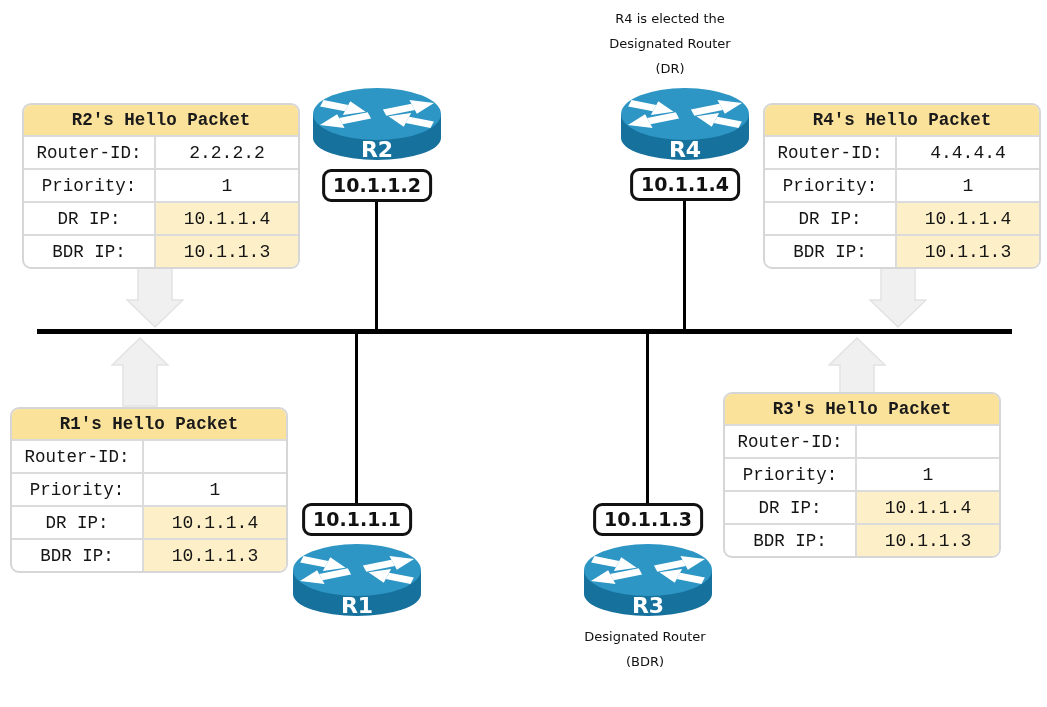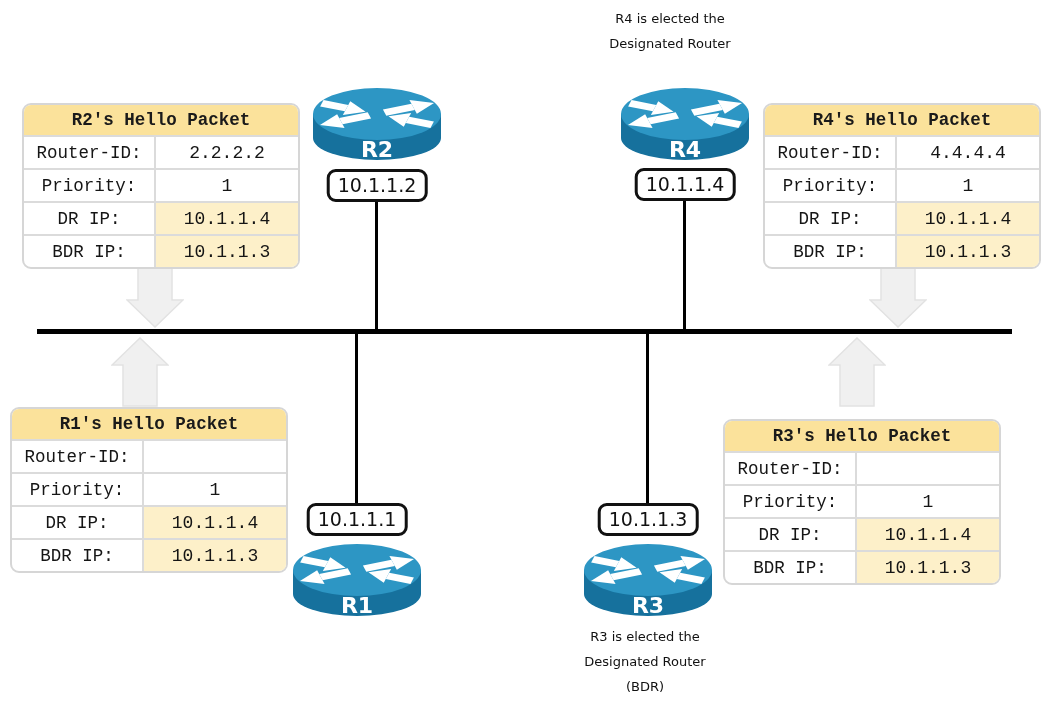--- a/index.html
+++ b/index.html
@@ -18,21 +18,21 @@
   
   .router{position:absolute;}
   .rbody{fill:#16719D;}
   .rtop{fill:#2D96C4;}
   .rname{fill:#fff;font-size:22px;font-weight:bold;text-anchor:middle;
          font-family:"DejaVu Sans","Liberation Sans",sans-serif;}
   
   .ip-label{
     position:absolute;transform:translateX(-50%);
     background:#fff;border:3px solid #111;border-radius:9px;
-    padding:2px 8px 3px 8px;font-size:19px;font-weight:normal;color:#111;white-space:nowrap;
+    padding:2px 8px 3px 8px;font-size:19px;font-weight:bold;color:#111;white-space:nowrap;
   }
   
   .hello-table{
     position:absolute;width:278px;background:#fff;
     border:2px solid #D6D6D6;border-radius:9px;overflow:hidden;
     box-sizing:border-box;
     font-family:Liberation Mono, monospace;
   }
   .ht-header{
     height:30px;line-height:30px;text-align:center;
@@ -49,24 +49,24 @@
   .ht-value.hl{background:#FDF0C9;}
 </style>
 </head>
 <body>
 
 <div class="canvas">
 
   <div class="annotation" style="left:520px;top:6px">
     <div>R4 is elected the</div>
     <div>Designated Router</div>
+    <div>(DR)</div>
   </div>
 
   <div class="annotation" style="left:495px;top:624px">
-    <div>R3 is elected the</div>
     <div>Designated Router</div>
     <div>(BDR)</div>
   </div>
 
   <div class="bus"></div>
 
   <div class="connector" style="left:375px;top:200px;height:130px"></div>
   <div class="connector" style="left:683px;top:200px;height:130px"></div>
   <div class="connector" style="left:355px;top:333px;height:173px"></div>
   <div class="connector" style="left:646px;top:333px;height:173px"></div>
@@ -237,21 +237,21 @@
     <div class="ht-row">
       <div class="ht-label">DR IP:</div>
       <div class="ht-value hl">10.1.1.4</div>
     </div>
     <div class="ht-row">
       <div class="ht-label">BDR IP:</div>
       <div class="ht-value hl">10.1.1.3</div>
     </div>
   </div>
 
-  <div class="hello-table" style="left:723px;top:419px">
+  <div class="hello-table" style="left:723px;top:392px">
     <div class="ht-header">R3's Hello Packet</div>
     <div class="ht-row">
       <div class="ht-label">Router-ID:</div>
     </div>
     <div class="ht-row">
       <div class="ht-label">Priority:</div>
       <div class="ht-value">1</div>
     </div>
     <div class="ht-row">
       <div class="ht-label">DR IP:</div>

